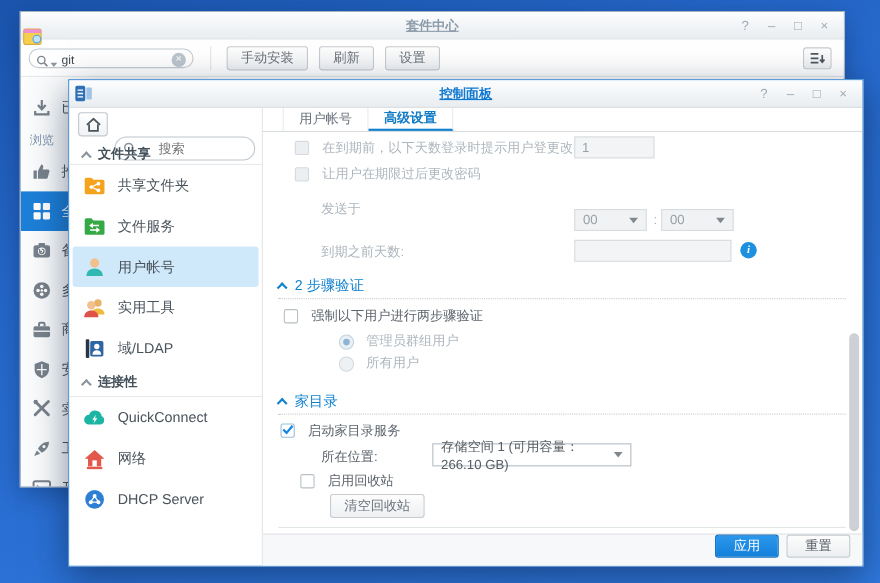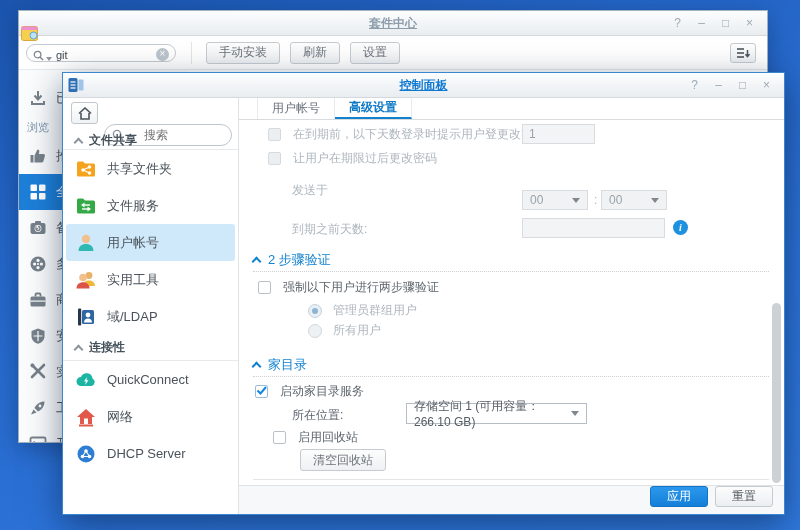--- a/index.html
+++ b/index.html
@@ -439,21 +439,21 @@
         <div class="abs" style="left:16px; top:263px;">
           <span class="cb on">
             <svg width="13" height="13" viewBox="0 0 13 13" style="position:absolute;left:-1px;top:-2px;">
               <path d="M2.5 6.5 L5.5 9.5 L11 3" fill="none" stroke="#1385e3" stroke-width="2"></path>
             </svg>
           </span>
           <span class="lbl">启动家目录服务</span>
         </div>
 
         <div class="abs lbl" style="left:53px; top:287px;">所在位置:</div>
-        <div class="esel abs" style="left:167px; top:283px;">
+        <div class="esel abs" style="left:154px; top:283px;">
           <span>存储空间 1 (可用容量： 266.10 GB)</span>
           <span class="sel-arrow"></span>
         </div>
 
         <div class="abs" style="left:34px; top:309px;">
           <span class="cb off"></span>
           <span class="lbl">启用回收站</span>
         </div>
         <span class="gbtn abs" style="left:61px; top:329px;">清空回收站</span>
 

